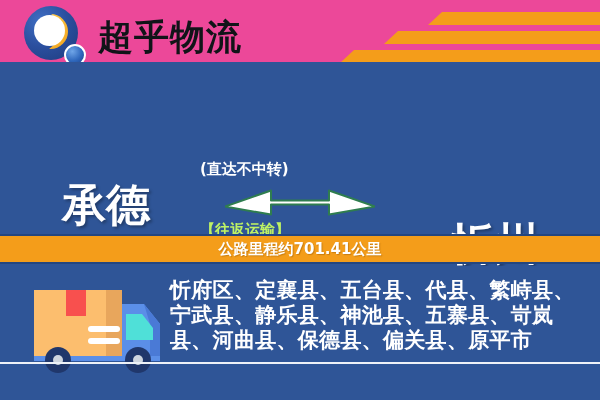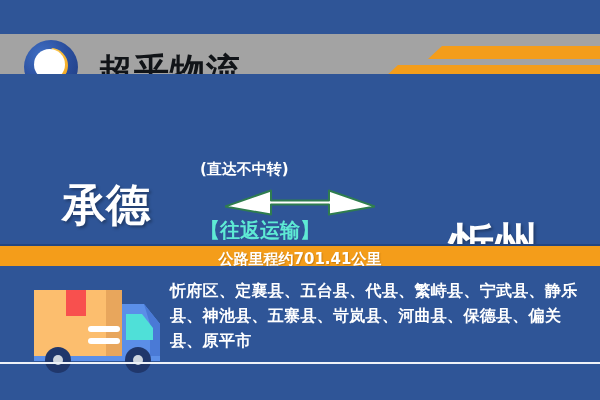--- a/index.html
+++ b/index.html
@@ -14,24 +14,23 @@
     overflow: hidden;
     background: #2f5597;
     font-family: "Liberation Sans", "DejaVu Sans", sans-serif;
     -webkit-font-smoothing: antialiased;
   }
 
   
   .header {
     position: absolute;
     left: 0; top: 0;
-    width: 600px; height: 54px;
-    background: #a3a3a3;
+    width: 600px; height: 62px;
+    background: #ec4899;
     overflow: hidden;
-    margin-top: 34px;
   }
   .logo-wrap {
     position: absolute;
     left: 24px; top: 6px;
     display: flex;
     align-items: center;
   }
   .logo-mark {
     position: relative;
     width: 62px; height: 62px;
@@ -158,31 +157,31 @@
   .arrow-box {
     position: relative;
     width: 150px;
     height: 34px;
     margin: 4px auto 0 auto;
   }
   .arrow-box svg { display: block; }
   .mid .note-bottom {
     margin-top: 3px;
     font-family: "DejaVu Sans", "Liberation Sans", sans-serif;
-    font-size: 20px;
+    font-size: 15px;
     line-height: 20px;
     font-weight: bold;
-    color: #5eead4;
+    color: #bef264;
     white-space: nowrap;
   }
 
   
   .info-bar {
     position: absolute;
-    left: 0; top: 244px;
+    left: 0; top: 234px;
     width: 600px; height: 30px;
     background: #f49d1a;
     border-top: 2px solid #24467f;
     border-bottom: 2px solid #24467f;
     box-sizing: border-box;
     display: flex;
     align-items: center;
     justify-content: center;
     gap: 14px;
   }
@@ -200,21 +199,21 @@
     position: absolute;
     left: 0; top: 266px;
     width: 600px; height: 134px;
     background: #2f5597;
   }
   .coverage {
     position: absolute;
     left: 170px; top: 12px;
     width: 412px;
     font-family: "DejaVu Sans", "Liberation Sans", sans-serif;
-    font-size: 16px;
+    font-size: 21px;
     line-height: 25px;
     font-weight: bold;
     color: #ffffff;
     letter-spacing: 0.3px;
     text-align: left;
   }
   .bottom-rule {
     position: absolute;
     left: 0; bottom: 36px;
     width: 600px; height: 2px;

